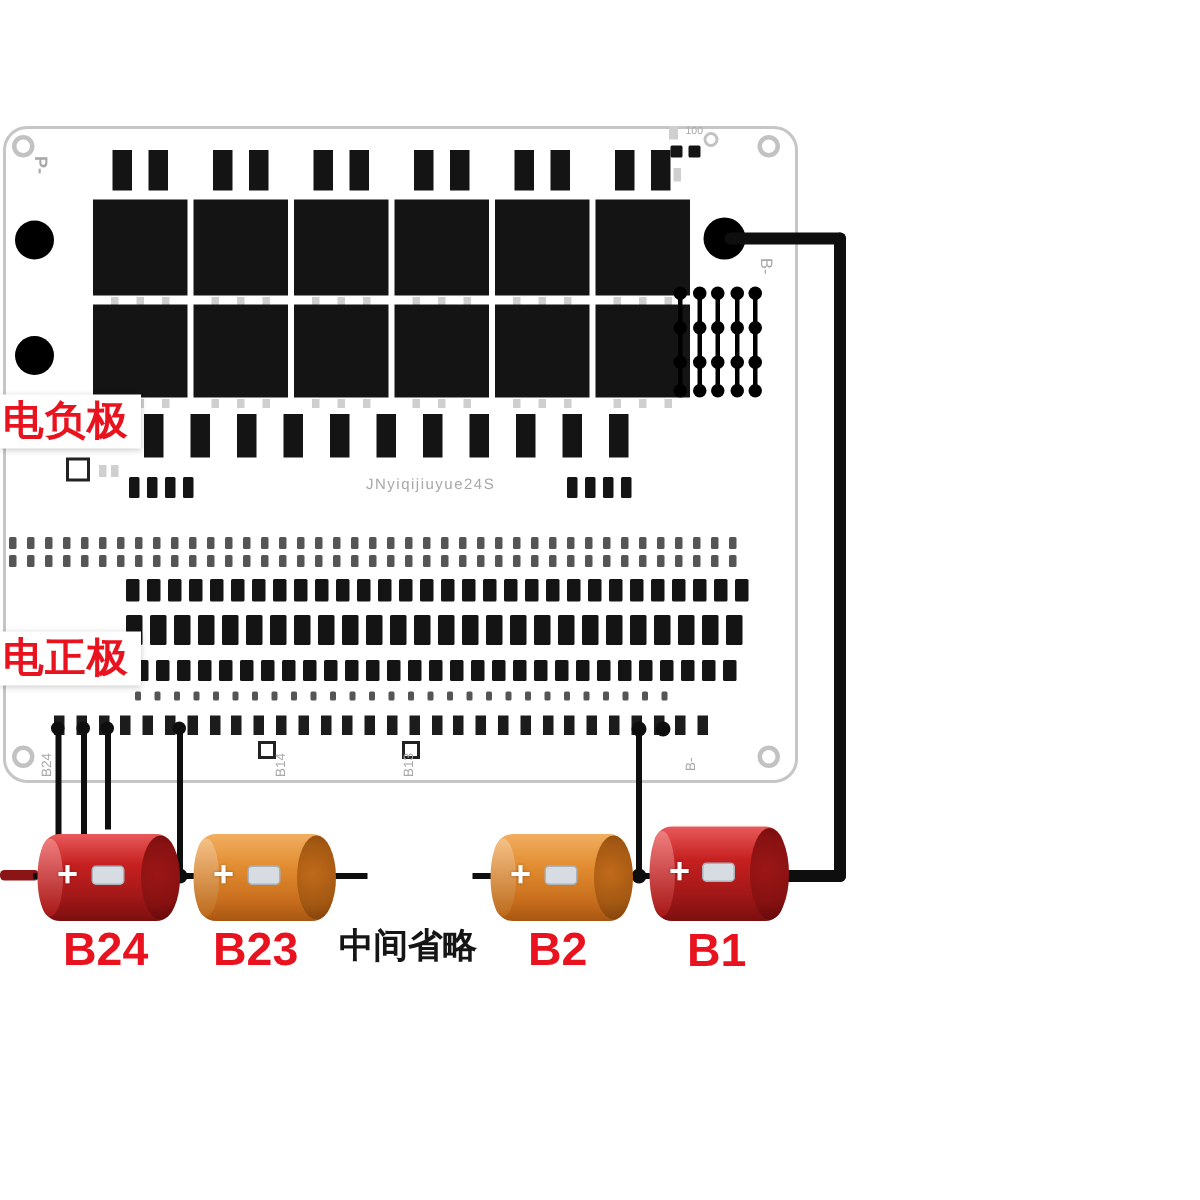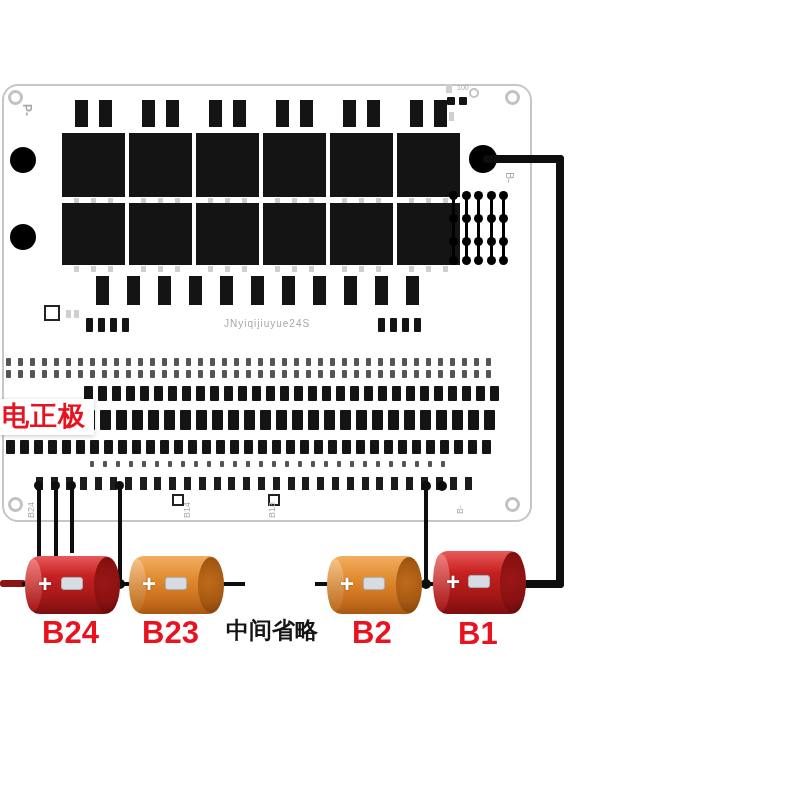--- a/index.html
+++ b/index.html
@@ -63,21 +63,21 @@
   <div class="hole" style="left:8px;top:497px"></div>
   <div class="hole" style="left:505px;top:497px"></div>
   <div class="hole" style="left:469px;top:88px;width:10px;height:10px;border-width:2px"></div>
 
   <div class="pad-big" style="left:10px;top:147px;width:26px;height:26px"></div>
   <div class="pad-big" style="left:10px;top:224px;width:26px;height:26px"></div>
   <div class="pad-big" style="left:469px;top:145px;width:28px;height:28px"></div>
 
   <div class="silk rot" style="left:34px;top:104px;font-size:12px;font-weight:bold">P-</div>
   <div class="silk rot" style="left:516px;top:172px;font-size:11px">B-</div>
-  <div class="silk" style="left:224px;top:318px;font-size:10px;letter-spacing:1px">JNyiqijiuyue24S</div>
+  <div class="silk" style="left:244px;top:318px;font-size:10px;letter-spacing:1px">JNyiqijiuyue24S</div>
   <div class="silk" style="left:457px;top:84px;font-size:7px">100</div>
 
   <div class="stub" style="left:446px;top:84px;width:6px;height:9px"></div>
   <div class="comp" style="left:447px;top:97px;width:8px;height:8px"></div>
   <div class="comp" style="left:459px;top:97px;width:8px;height:8px"></div>
   <div class="stub" style="left:449px;top:112px;width:5px;height:9px"></div>
 
   <div class="layer" id="top-res">
       <div class="res" style="left: 75px; top: 100px; width: 13px; height: 27px;"></div>
       <div class="res" style="left: 99px; top: 100px; width: 13px; height: 27px;"></div>
@@ -493,15 +493,16 @@
     <div class="band"></div>
     <div class="plus">+</div>
   </div>
 
   <div class="blabel" style="left:42px;top:617px">B24</div>
   <div class="blabel" style="left:142px;top:617px">B23</div>
   <div class="blabel" style="left:352px;top:617px">B2</div>
   <div class="blabel" style="left:458px;top:618px">B1</div>
   <div class="omit" style="left:226px;top:618px">中间省略</div>
 
-  <div class="side-label" style="left:0;top:399px">电正极</div>
+  <div class="side-label" style="left:0;top:263px">电负极</div>
+  <div class="side-label" style="left:0;top:421px">电正极</div>
 
 </div>
 
 </body></html>

